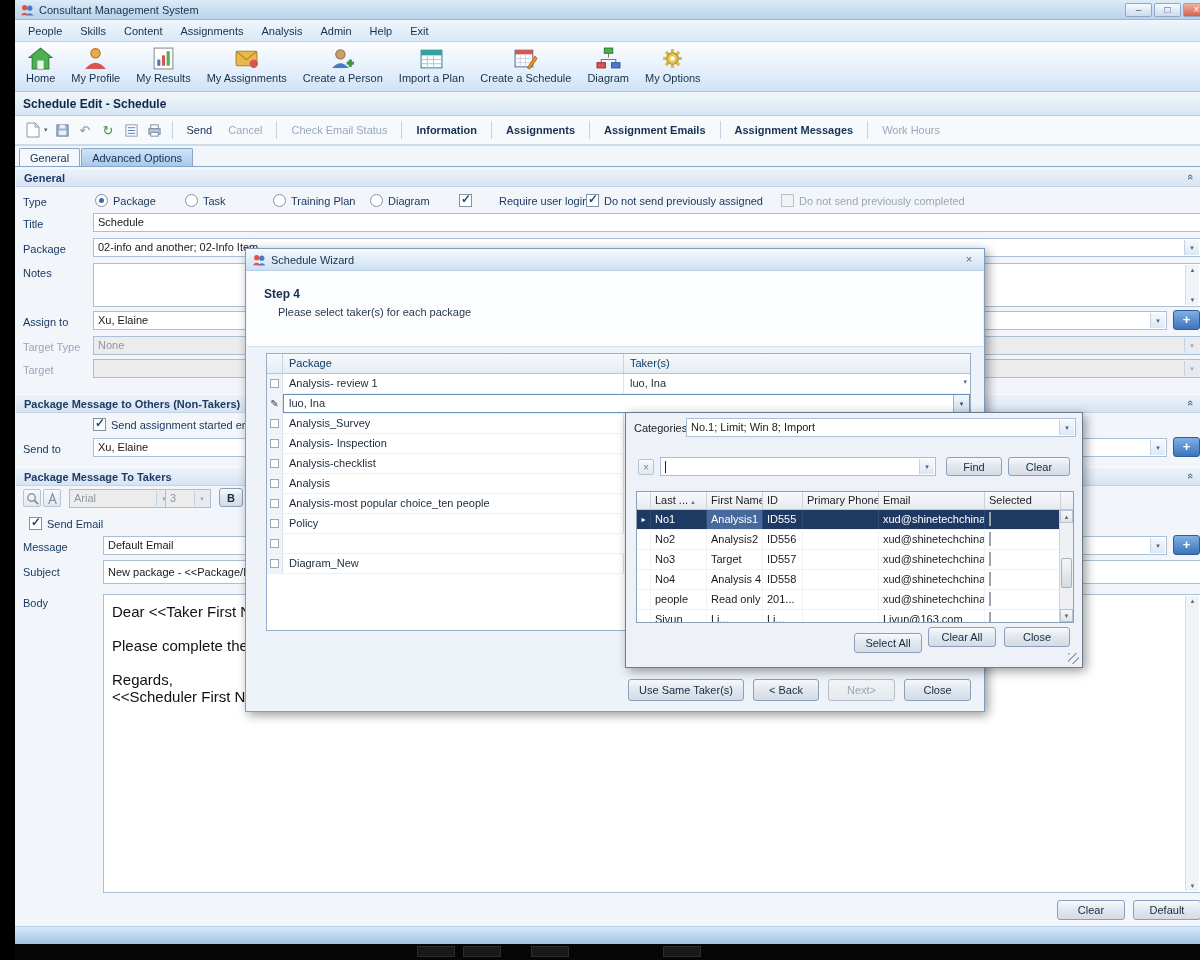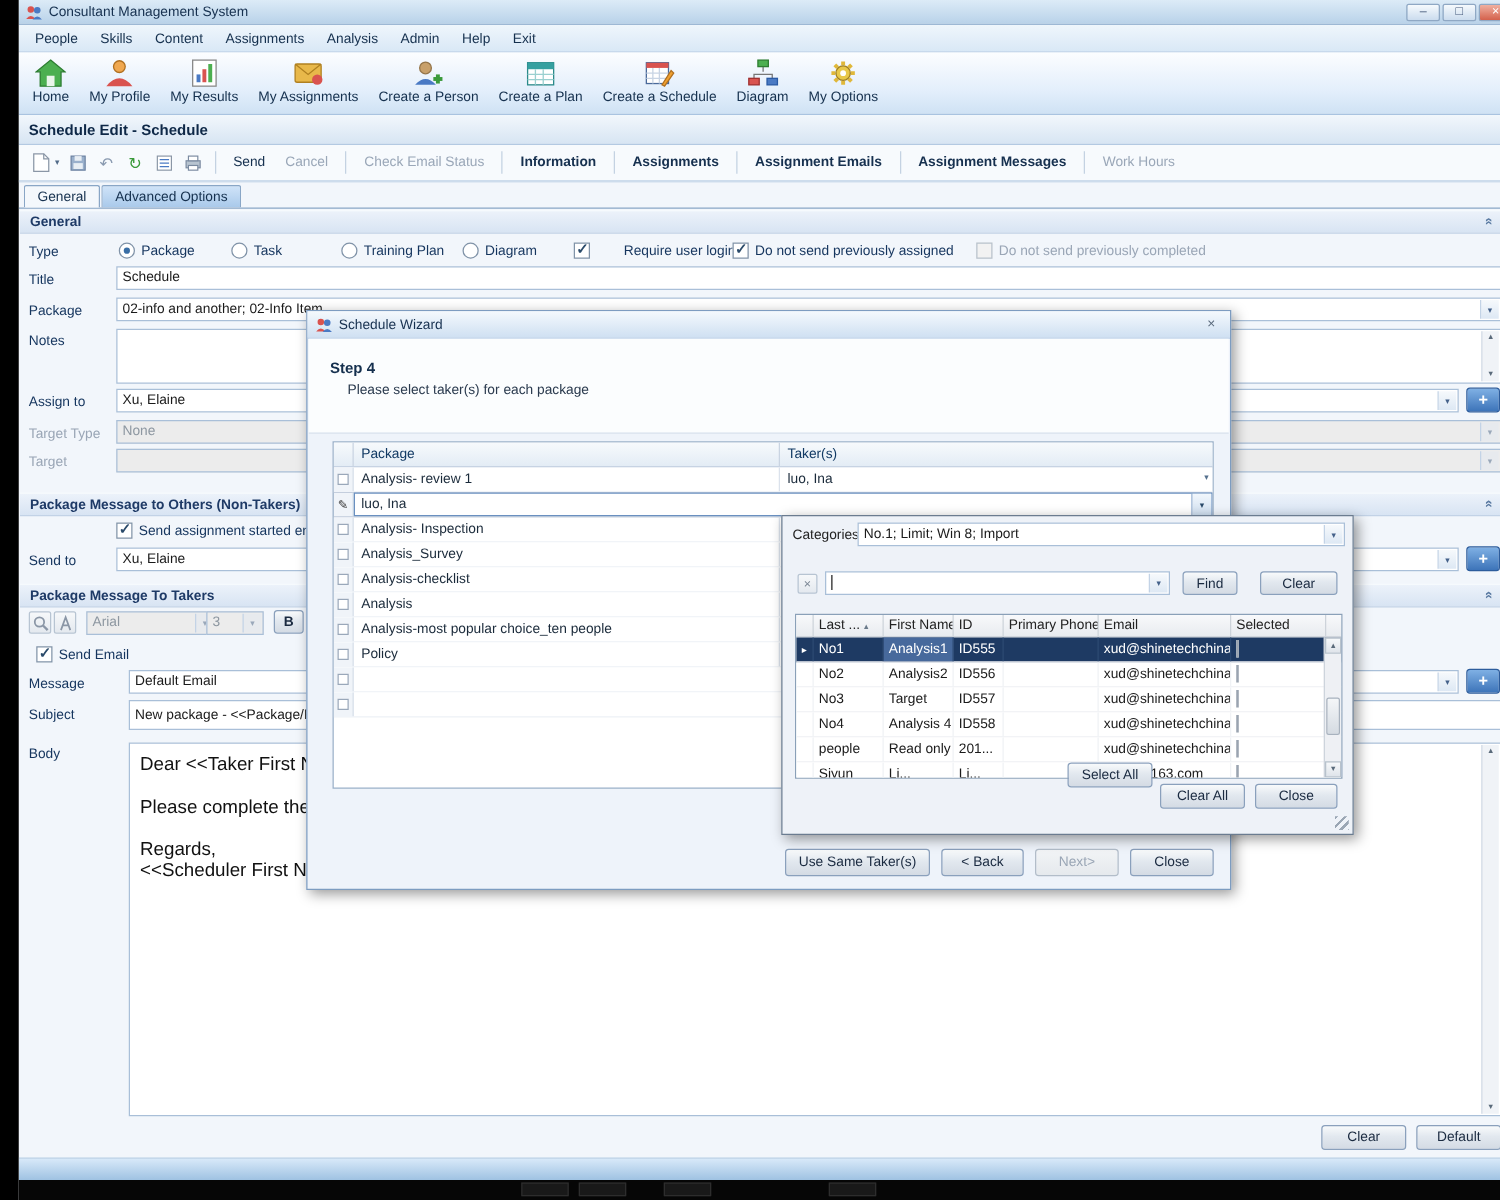--- a/index.html
+++ b/index.html
@@ -236,21 +236,21 @@
     </div>
     <div class="tool-item">
       <svg class="ticon" viewBox="0 0 24 24">
           <rect x="2" y="4" width="20" height="17" fill="#fff" stroke="#2a8a8a"></rect>
           <rect x="2" y="4" width="20" height="5" fill="#35a0a0"></rect>
           <line x1="8" y1="9" x2="8" y2="21" stroke="#9ad0d0"></line>
           <line x1="14" y1="9" x2="14" y2="21" stroke="#9ad0d0"></line>
           <line x1="2" y1="13" x2="22" y2="13" stroke="#9ad0d0"></line>
           <line x1="2" y1="17" x2="22" y2="17" stroke="#9ad0d0"></line>
         </svg>
-      <span class="tlabel">Create a Plan</span>
+      <span class="tlabel">Import a Plan</span>
     </div>
     <div class="tool-item">
       <svg class="ticon" viewBox="0 0 24 24">
           <rect x="2" y="4" width="17" height="16" fill="#fff" stroke="#4a6a9a"></rect>
           <rect x="2" y="4" width="17" height="4" fill="#d9534f"></rect>
           <line x1="7" y1="8" x2="7" y2="20" stroke="#c8d4e4"></line>
           <line x1="12" y1="8" x2="12" y2="20" stroke="#c8d4e4"></line>
           <line x1="2" y1="12" x2="19" y2="12" stroke="#c8d4e4"></line>
           <line x1="2" y1="16" x2="19" y2="16" stroke="#c8d4e4"></line>
           <polygon points="14,21 21,10 23,12 16,22" fill="#f0a030" stroke="#b07020"></polygon>
@@ -537,34 +537,34 @@
         <div class="wtak editor">
           <span class="ed-text">luo, Ina</span>
           <span class="ed-btn">▾</span>
         </div>
       </div>
 
       <div class="wrow">
         <div class="wind">
             <span class="box"></span>
           </div>
+        <div class="wpkg">Analysis_Survey</div>
+        <div class="wtak"><span></span></div>
+      </div>
+      <div class="wrow">
+        <div class="wind">
+            <span class="box"></span>
+          </div>
         <div class="wpkg">Analysis- Inspection</div>
         <div class="wtak"><span></span></div>
       </div>
       <div class="wrow">
         <div class="wind">
             <span class="box"></span>
           </div>
-        <div class="wpkg">Analysis_Survey</div>
-        <div class="wtak"><span></span></div>
-      </div>
-      <div class="wrow">
-        <div class="wind">
-            <span class="box"></span>
-          </div>
         <div class="wpkg">Analysis-checklist</div>
         <div class="wtak"><span></span></div>
       </div>
       <div class="wrow">
         <div class="wind">
             <span class="box"></span>
           </div>
         <div class="wpkg">Analysis</div>
         <div class="wtak"><span></span></div>
       </div>
@@ -585,20 +585,21 @@
       <div class="wrow">
         <div class="wind">
             <span class="box"></span>
           </div>
         <div class="wtak"><span></span></div>
       </div>
       <div class="wrow">
         <div class="wind">
             <span class="box"></span>
           </div>
+        <div class="wpkg">Diagram_New</div>
         <div class="wtak"><span></span></div>
       </div>
     </div>
 
     <div class="abs btn" style="left:382px;top:430px;width:116px;height:22px;">Use Same Taker(s)</div>
     <div class="abs btn" style="left:507px;top:430px;width:66px;height:22px;">&lt; Back</div>
     <div class="abs btn dis" style="left:582px;top:430px;width:67px;height:22px;">Next&gt;</div>
     <div class="abs btn" style="left:658px;top:430px;width:67px;height:22px;">Close</div>
   </div>
 
@@ -607,21 +608,21 @@
     <div class="abs tb combo" style="left:60px;top:5px;width:390px;">
       <span>No.1; Limit; Win 8; Import</span>
       <span class="arr">▾</span>
     </div>
 
     <div class="abs iconbtn" style="left:12px;top:46px;width:16px;height:16px;color:#7a8694;font-size:10px;">×</div>
     <div class="abs tb combo" style="left:34px;top:44px;width:276px;">
       <span class="caret"></span><span></span>
       <span class="arr">▾</span>
     </div>
-    <div class="abs btn" style="left:320px;top:44px;width:44px;height:19px;">Find</div>
+    <div class="abs btn" style="left:320px;top:44px;width:56px;height:19px;">Find</div>
     <div class="abs btn" style="left:382px;top:44px;width:62px;height:19px;">Clear</div>
 
     <div class="pgrid" style="left:10px;top:78px;width:438px;height:132px;">
       <div class="pgh">
         <div class="pind"></div>
         <div class="c-last"><span>Last ...</span><span class="sort-arr">▲</span></div>
         <div class="c-first">First Name</div>
         <div class="c-id">ID</div>
         <div class="c-phone">Primary Phone</div>
         <div class="c-email">Email</div>
@@ -685,19 +686,19 @@
         <div class="c-sel"><span class="cb-small"></span></div>
       </div>
 
       <div class="psb">
         <span class="psb-btn" style="top:0;">▲</span>
         <span class="psb-thumb"></span>
         <span class="psb-btn" style="bottom:0;">▼</span>
       </div>
     </div>
 
-    <div class="abs btn" style="left:228px;top:197px;width:68px;height:20px;">Select All</div>
+    <div class="abs btn" style="left:228px;top:220px;width:68px;height:20px;">Select All</div>
     <div class="abs btn" style="left:302px;top:214px;width:68px;height:20px;">Clear All</div>
     <div class="abs btn" style="left:378px;top:214px;width:66px;height:20px;">Close</div>
     <div class="grip"></div>
   </div>
 
 </div>
 
 </body></html>

